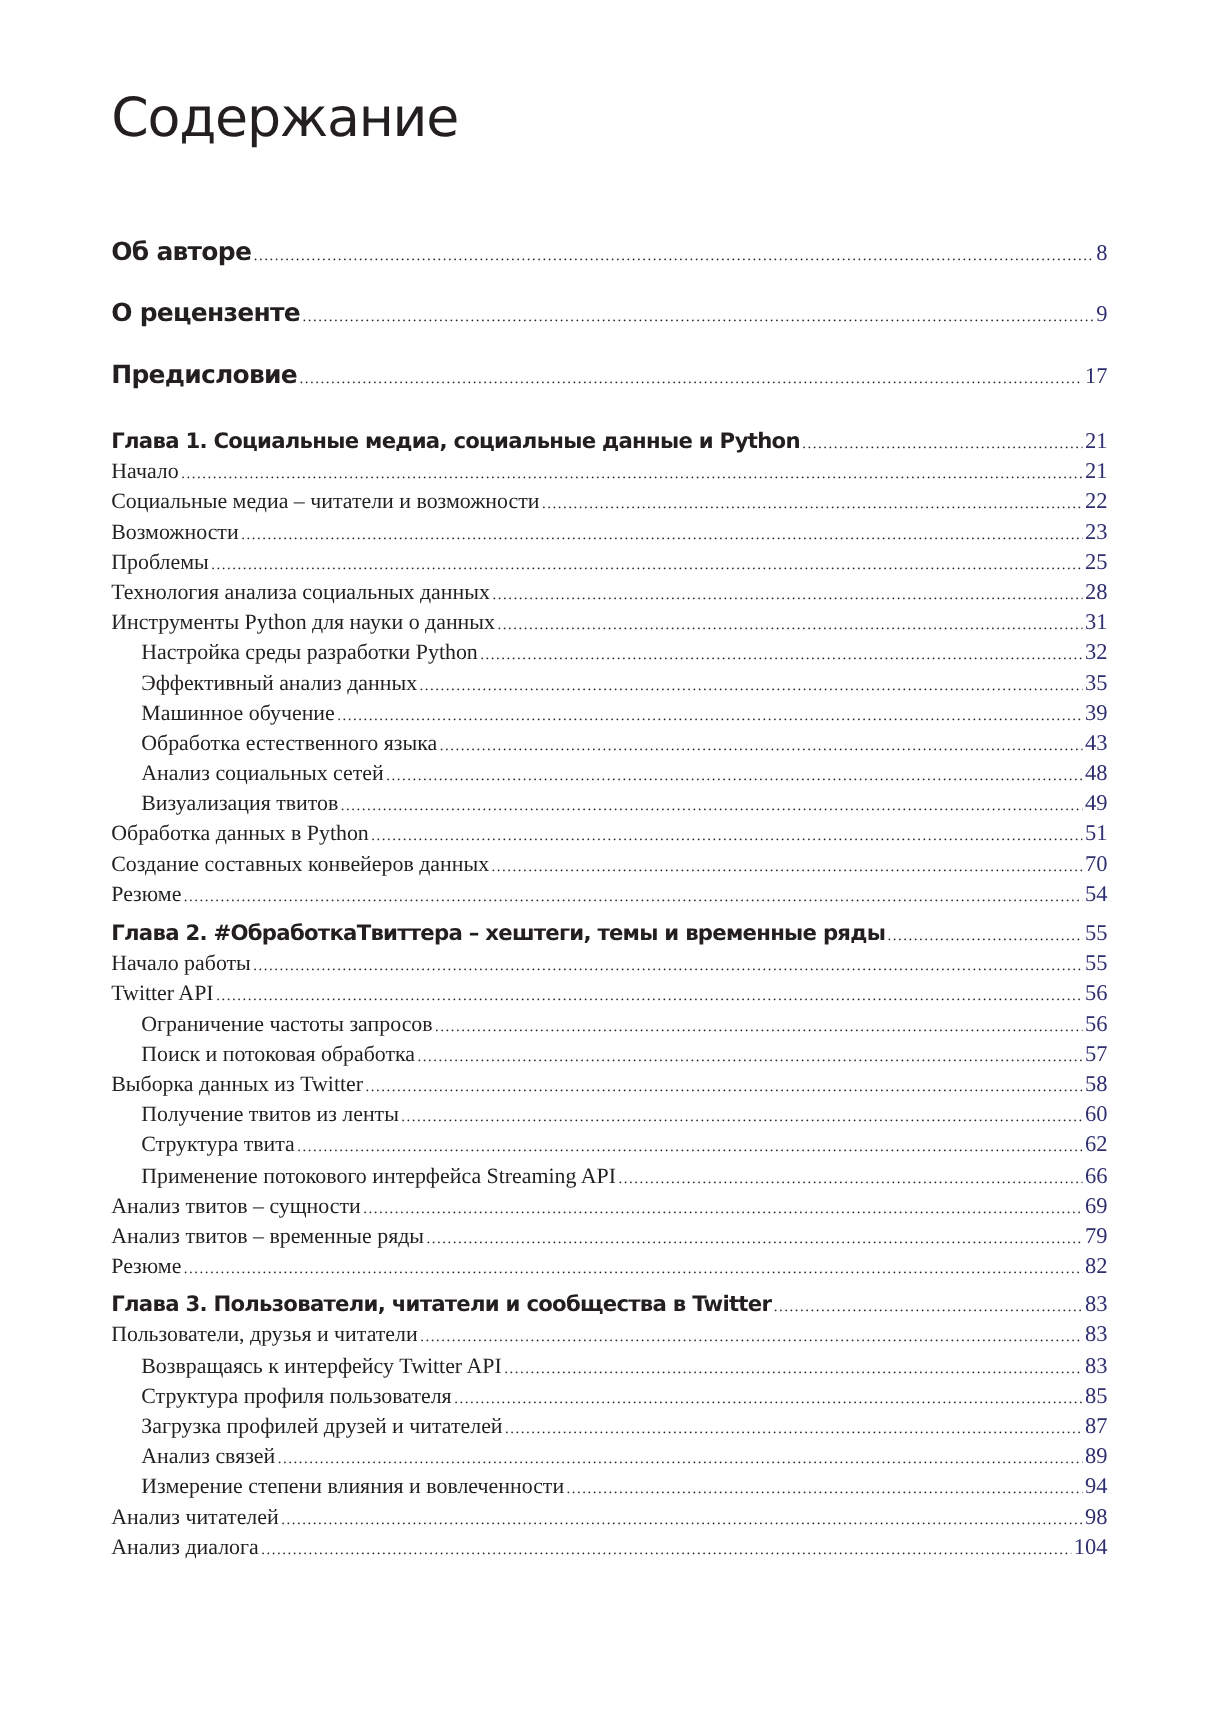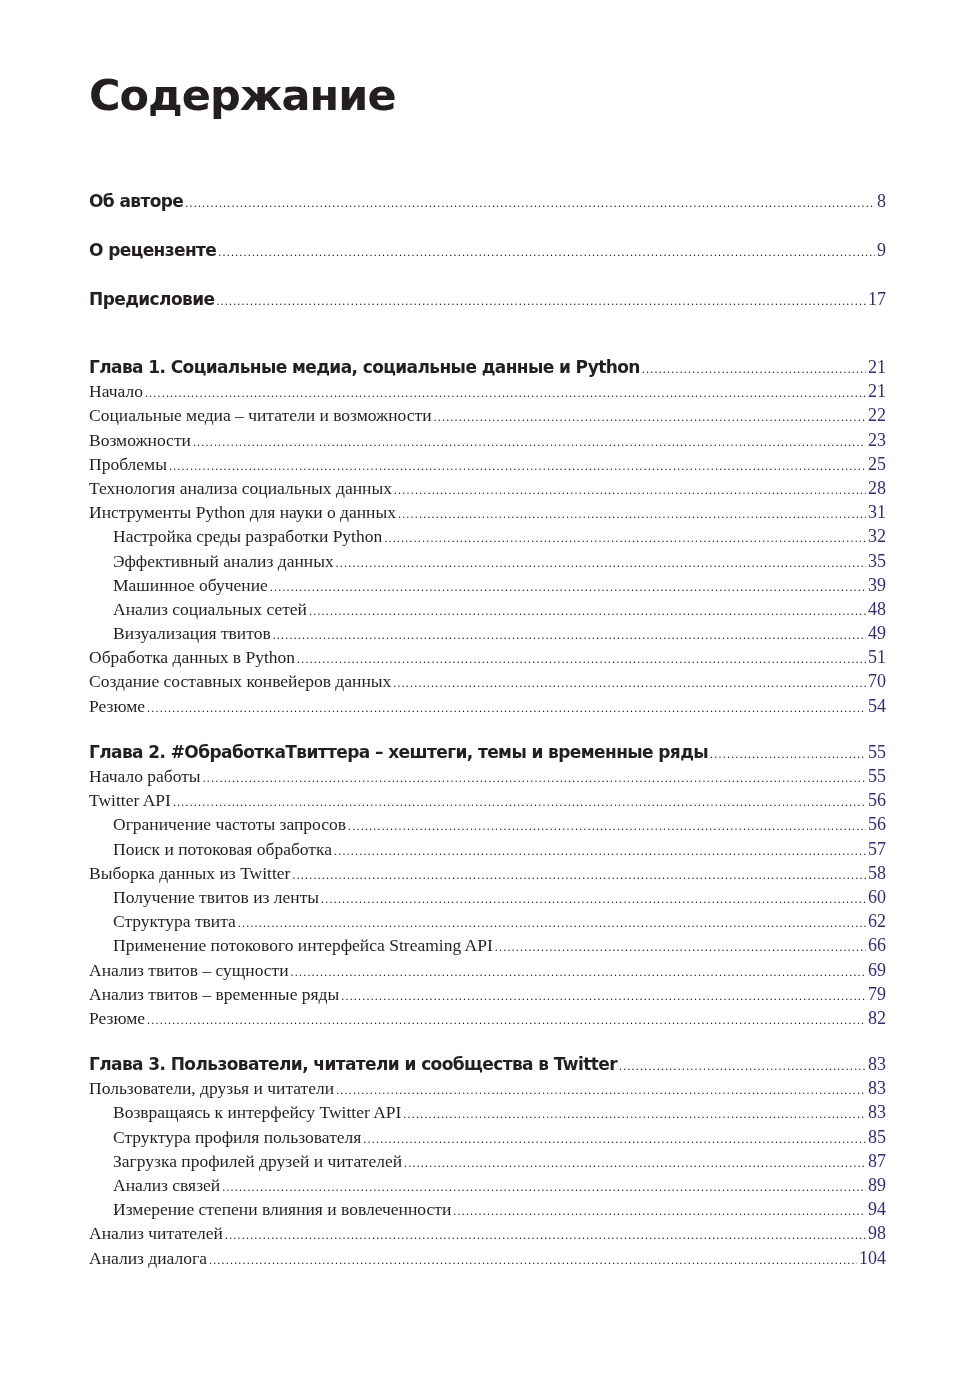--- a/index.html
+++ b/index.html
@@ -1,34 +1,34 @@
 <!DOCTYPE html>
 <html><head>
 <meta charset="utf-8">
 <style>
   html, body { margin: 0; padding: 0; background: #ffffff; }
   body { width: 974px; height: 1388px; position: relative; overflow: hidden; }
   .page { position: absolute; left: 89px; top: 0; width: 797px; }
   .title {
     position: absolute; left: 0; top: 70px;
-    font-family: "DejaVu Sans", sans-serif; font-weight: bold;
+    font-family: "DejaVu Sans", sans-serif; font-weight: normal;
     font-size: 43px; color: #231f20; letter-spacing: -1px; margin: 0;
   }
   .toc { position: absolute; left: 0; top: 186px; width: 797px; }
   .row {
     display: flex; align-items: baseline; height: 24.2px; line-height: 24.2px;
     font-family: "Liberation Serif", serif; font-size: 17.5px; color: #231f20;
   }
   .row.front { height: 49px; line-height: 30px; }
   .row.chapter {
     font-family: "DejaVu Sans", sans-serif; font-weight: bold; font-size: 17px;
-    letter-spacing: -0.6px; margin-top: 22px;
+    letter-spacing: -0.6px; margin-top: 7px;
   }
   .row.front .label {
-    font-family: "DejaVu Sans", sans-serif; font-weight: bold; font-size: 17px;
+    font-family: "DejaVu Sans", sans-serif; font-weight: bold; font-size: 20px;
     letter-spacing: -0.6px;
     text-align: right;
   }
   .row.sub .label { padding-left: 24px; }
   .label { white-space: nowrap; }
   .leader {
     flex: 1; overflow: hidden; white-space: nowrap; margin: 0 2px;
     font-family: "Liberation Serif", serif; font-size: 12px; color: #231f20;
     font-weight: normal; letter-spacing: 1.2px;
   }
@@ -103,20 +103,25 @@
         <span class="label">Эффективный анализ данных</span>
         <span class="leader"></span>
         <span class="pnum">35</span>
       </div>
       <div class="row sub">
         <span class="label">Машинное обучение</span>
         <span class="leader"></span>
         <span class="pnum">39</span>
       </div>
       <div class="row sub">
+        <span class="label">Обработка естественного языка</span>
+        <span class="leader"></span>
+        <span class="pnum">43</span>
+      </div>
+      <div class="row sub">
         <span class="label">Анализ социальных сетей</span>
         <span class="leader"></span>
         <span class="pnum">48</span>
       </div>
       <div class="row sub">
         <span class="label">Визуализация твитов</span>
         <span class="leader"></span>
         <span class="pnum">49</span>
       </div>
       <div class="row sect">

